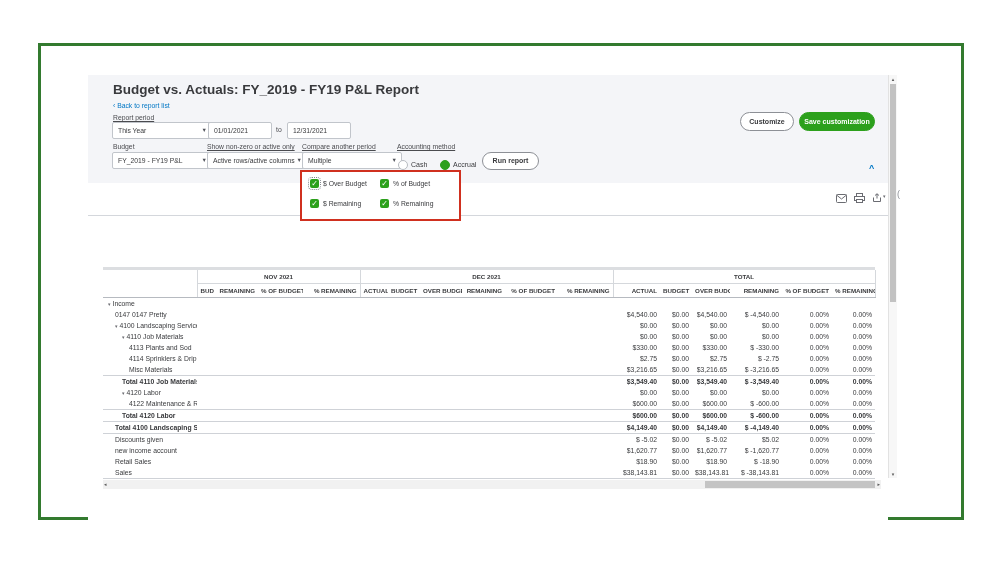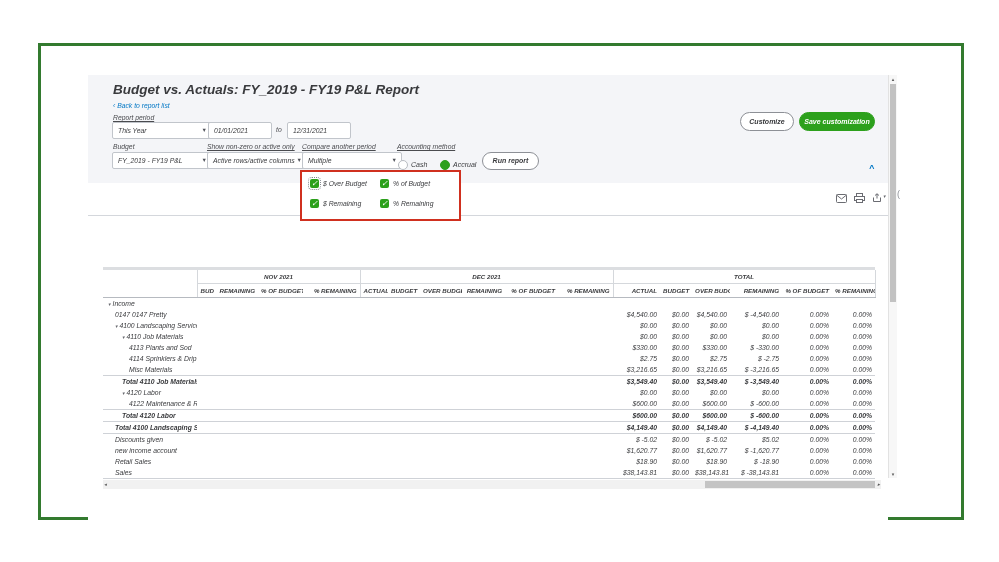--- a/index.html
+++ b/index.html
@@ -1,19 +1,19 @@
 <!DOCTYPE html>
 <html><head>
 <meta charset="utf-8">
 <style>
   html,body{margin:0;padding:0;background:#fff;}
   .canvas{position:relative;width:999px;height:562px;background:#fff;overflow:hidden;
           font-family:"Liberation Sans",sans-serif;color:#393a3d;}
   .frame{position:absolute;left:38px;top:43px;width:920px;height:471px;border:3px solid #337a2f;}
-  .app{position:absolute;left:88px;top:75px;width:800px;height:445px;background:#fff;font-style:italic;}
+  .app{position:absolute;left:88px;top:75px;width:800px;height:445px;background:#fff;}
   .hdr{position:absolute;left:0;top:0;width:800px;height:108px;background:#f4f5f8;}
   .title{position:absolute;left:25px;top:7px;font-size:13.5px;font-weight:600;color:#393a3d;}
   .back{position:absolute;left:25px;top:27px;font-size:6.8px;color:#0077c5;cursor:pointer;}
   .lbl{position:absolute;font-size:6.8px;color:#4a4b4f;white-space:nowrap;}
   .lbl.u{text-decoration:underline;}
   .sel,.inp{position:absolute;height:15px;background:#fff;border:1px solid #c1c5cb;border-radius:2px;
             font-size:6.8px;color:#393a3d;line-height:15px;padding:0 12px 0 5px;white-space:nowrap;overflow:hidden;}
   .inp{padding:0 5px;}
   .caret{position:absolute;right:4px;top:0;font-size:5.5px;color:#50525a;line-height:15px;}
   .pill{position:absolute;border-radius:10px;font-size:7px;font-weight:700;text-align:center;cursor:pointer;}

